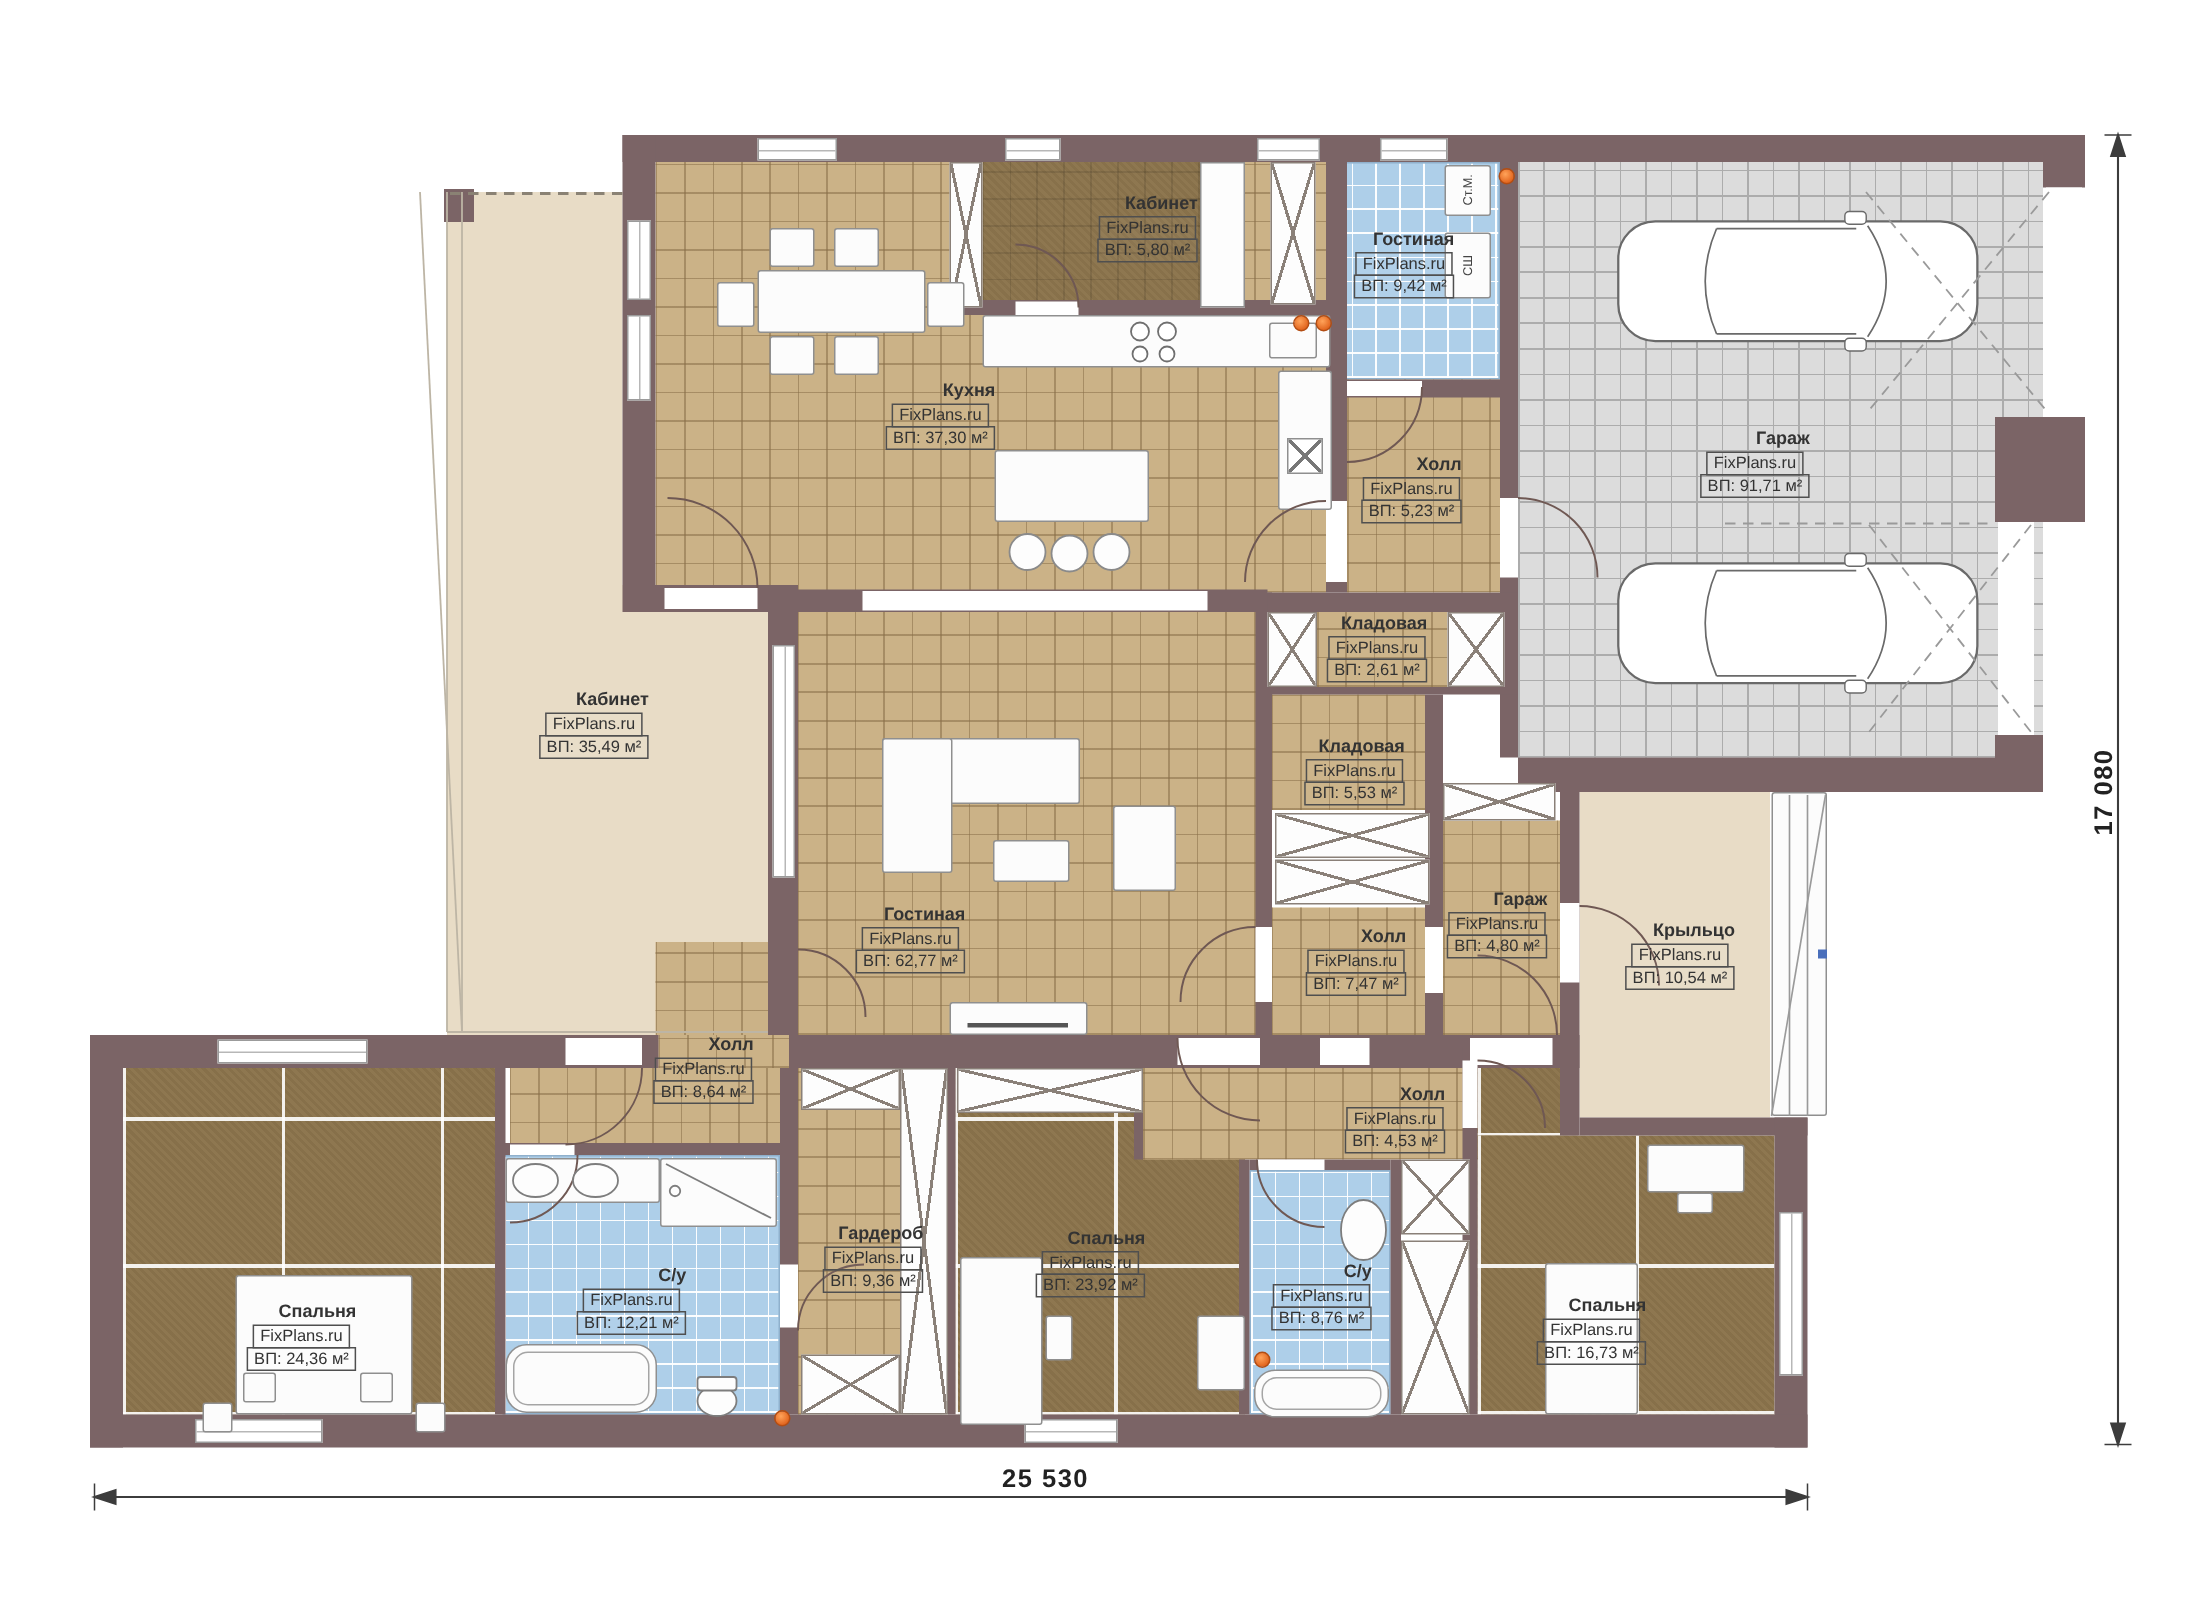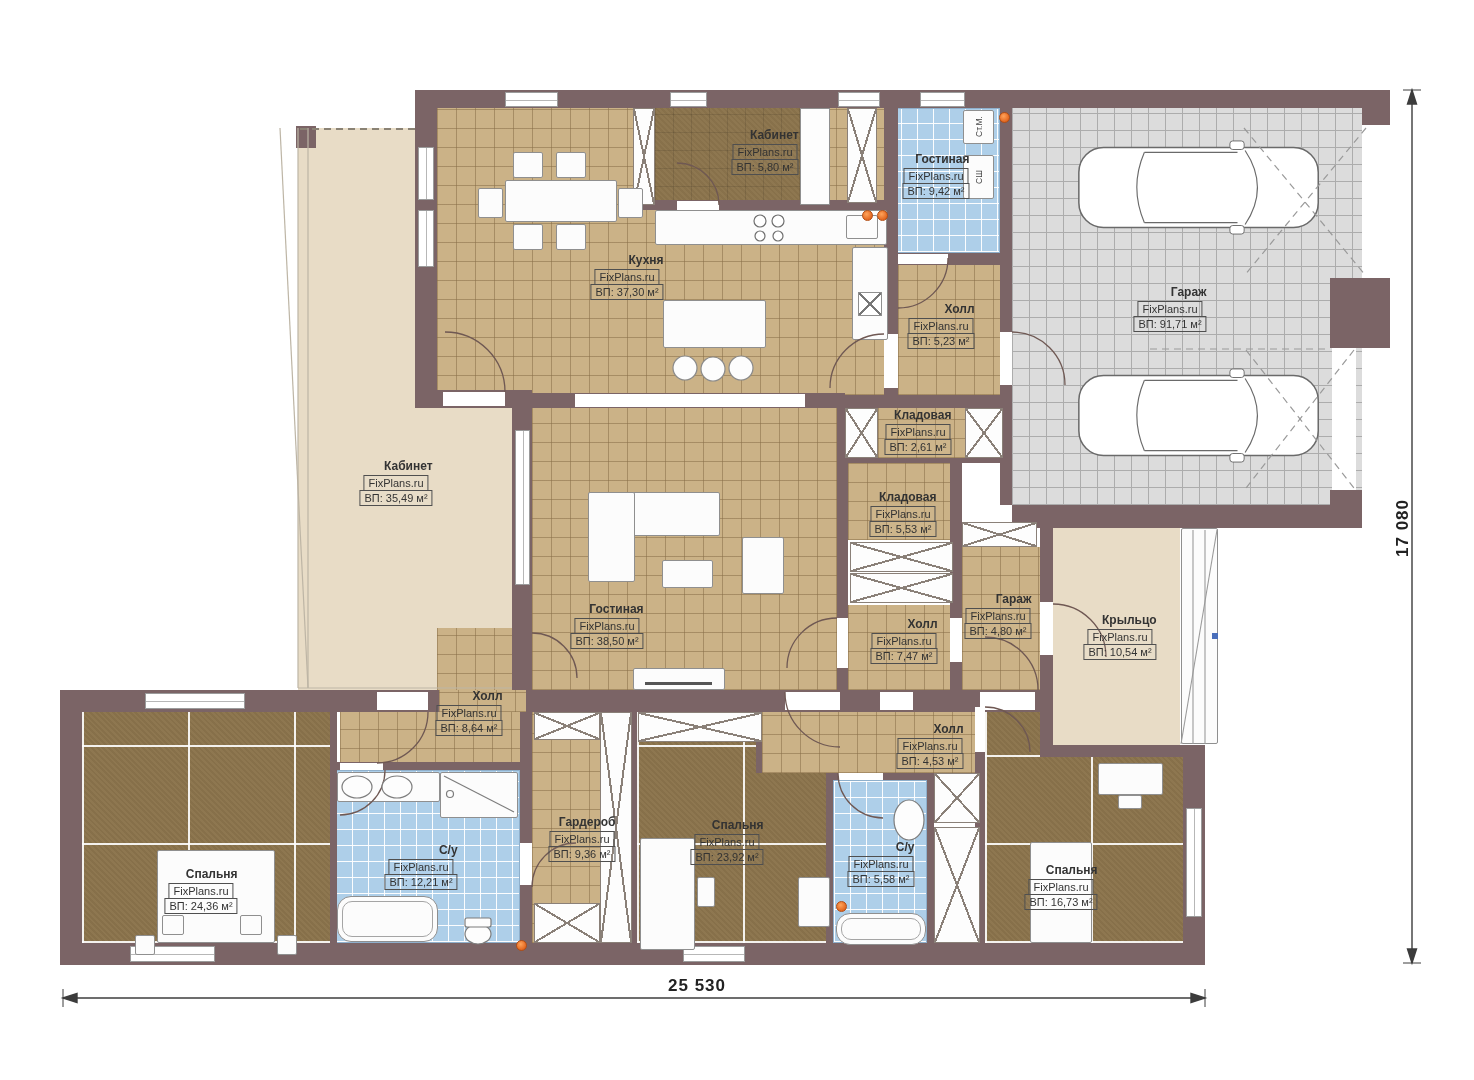--- a/index.html
+++ b/index.html
@@ -350,21 +350,21 @@
       <div class="rarea">ВП: 2,61 м²</div>
     </div>
     <div class="room-label" style="left: 903px; top: 490px;">
       <div class="rname">Кладовая</div>
       <div class="wm">FixPlans.ru</div>
       <div class="rarea">ВП: 5,53 м²</div>
     </div>
     <div class="room-label" style="left: 607px; top: 602px;">
       <div class="rname">Гостиная</div>
       <div class="wm">FixPlans.ru</div>
-      <div class="rarea">ВП: 38,50 м²</div>
+      <div class="rarea">ВП: 62,77 м²</div>
     </div>
     <div class="room-label" style="left: 904px; top: 617px;">
       <div class="rname">Холл</div>
       <div class="wm">FixPlans.ru</div>
       <div class="rarea">ВП: 7,47 м²</div>
     </div>
     <div class="room-label" style="left: 998px; top: 592px;">
       <div class="rname">Гараж</div>
       <div class="wm">FixPlans.ru</div>
       <div class="rarea">ВП: 4,80 м²</div>
@@ -400,20 +400,20 @@
       <div class="rarea">ВП: 9,36 м²</div>
     </div>
     <div class="room-label" style="left: 727px; top: 818px;">
       <div class="rname">Спальня</div>
       <div class="wm">FixPlans.ru</div>
       <div class="rarea">ВП: 23,92 м²</div>
     </div>
     <div class="room-label" style="left: 881px; top: 840px;">
       <div class="rname">С/у</div>
       <div class="wm">FixPlans.ru</div>
-      <div class="rarea">ВП: 5,58 м²</div>
+      <div class="rarea">ВП: 8,76 м²</div>
     </div>
     <div class="room-label" style="left: 1061px; top: 863px;">
       <div class="rname">Спальня</div>
       <div class="wm">FixPlans.ru</div>
       <div class="rarea">ВП: 16,73 м²</div>
     </div>
   </div>
 
 </body></html>

